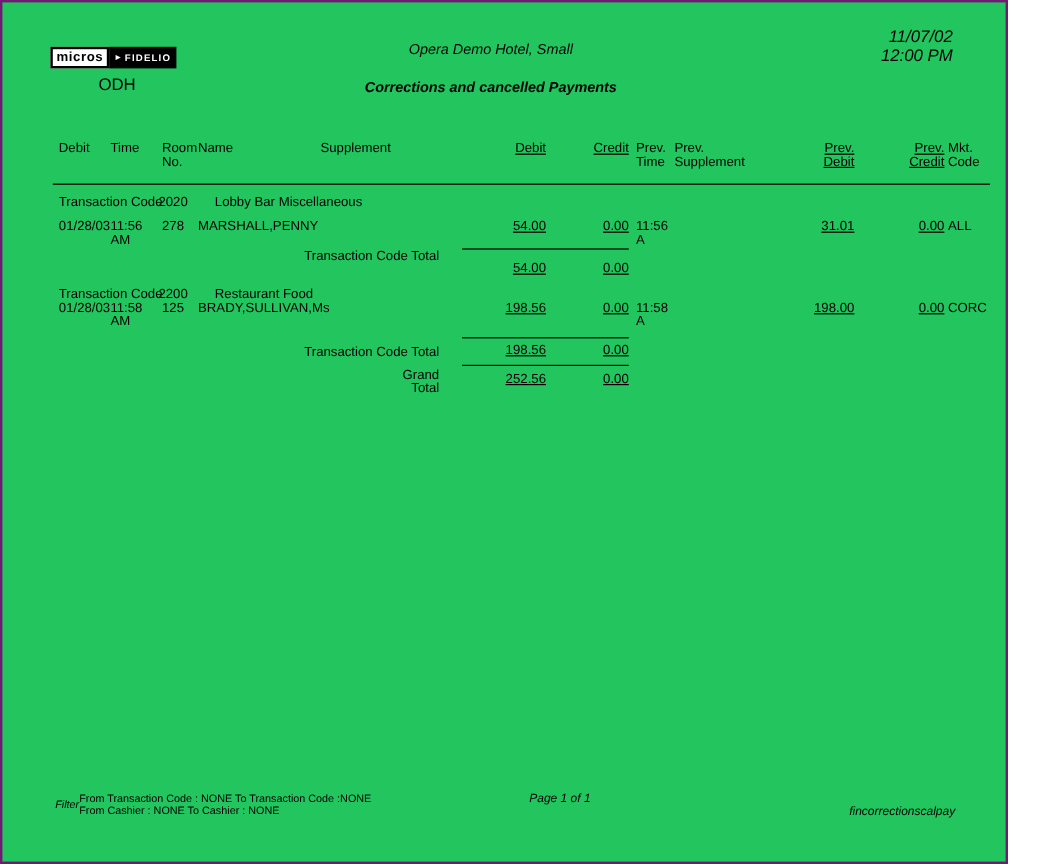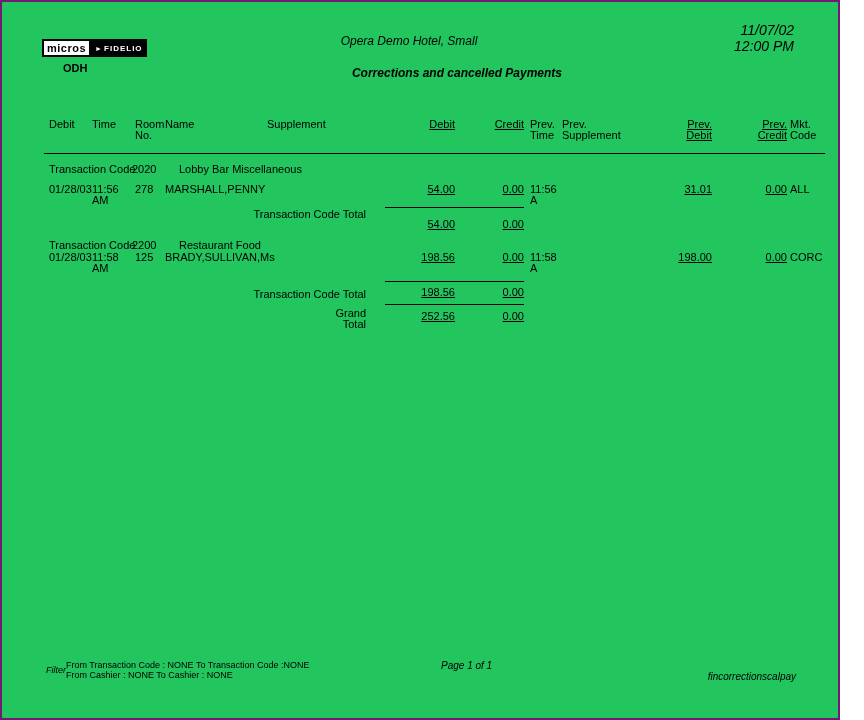--- a/index.html
+++ b/index.html
@@ -14,24 +14,24 @@
   .logo { position:absolute; left:40px; top:37px; display:flex; align-items:stretch; }
   .logo-micros {
     border:2px solid #000; background:#fff; color:#000;
     font-size:11px; font-weight:bold; padding:1px 3px; letter-spacing:.5px;
   }
   .logo-fidelio {
     background:#000; color:#fff; font-size:8px; font-weight:bold;
     display:flex; align-items:center; padding:0 4px; letter-spacing:1px;
   }
   .logo-arrow { font-size:7px; margin-right:1px; }
-  .property-code { position:absolute; left:61px; top:60px; font-size:11px; font-weight:bold; }
+  .property-code { position:absolute; left:80px; top:60px; font-size:14px; font-weight:normal; }
   .center-head { position:absolute; left:0; top:0; width:814px; text-align:center; }
   .hotel-name { position:absolute; left:0; top:32px; width:100%; font-size:12px; font-style:italic; }
-  .report-title { position:absolute; left:0; top:64px; width:100%; font-size:12px; font-style:italic; font-weight:bold;margin-left:48px; }
+  .report-title { position:absolute; left:0; top:64px; width:100%; font-size:12px; font-style:italic; font-weight:bold; }
   .print-dt { position:absolute; right:44px; top:20px; text-align:right; font-size:14px; font-style:italic; line-height:16px; }
 
   
   .trow {
     position:absolute; left:44px; width:780px;
     display:grid;
     grid-template-columns:46px 43px 30px 102px 99px 89px 69px 6px 32px 94px 56px 75px 3px 36px;
     font-size:11px; line-height:11px;
   }
   .trow > div { overflow:visible; }

